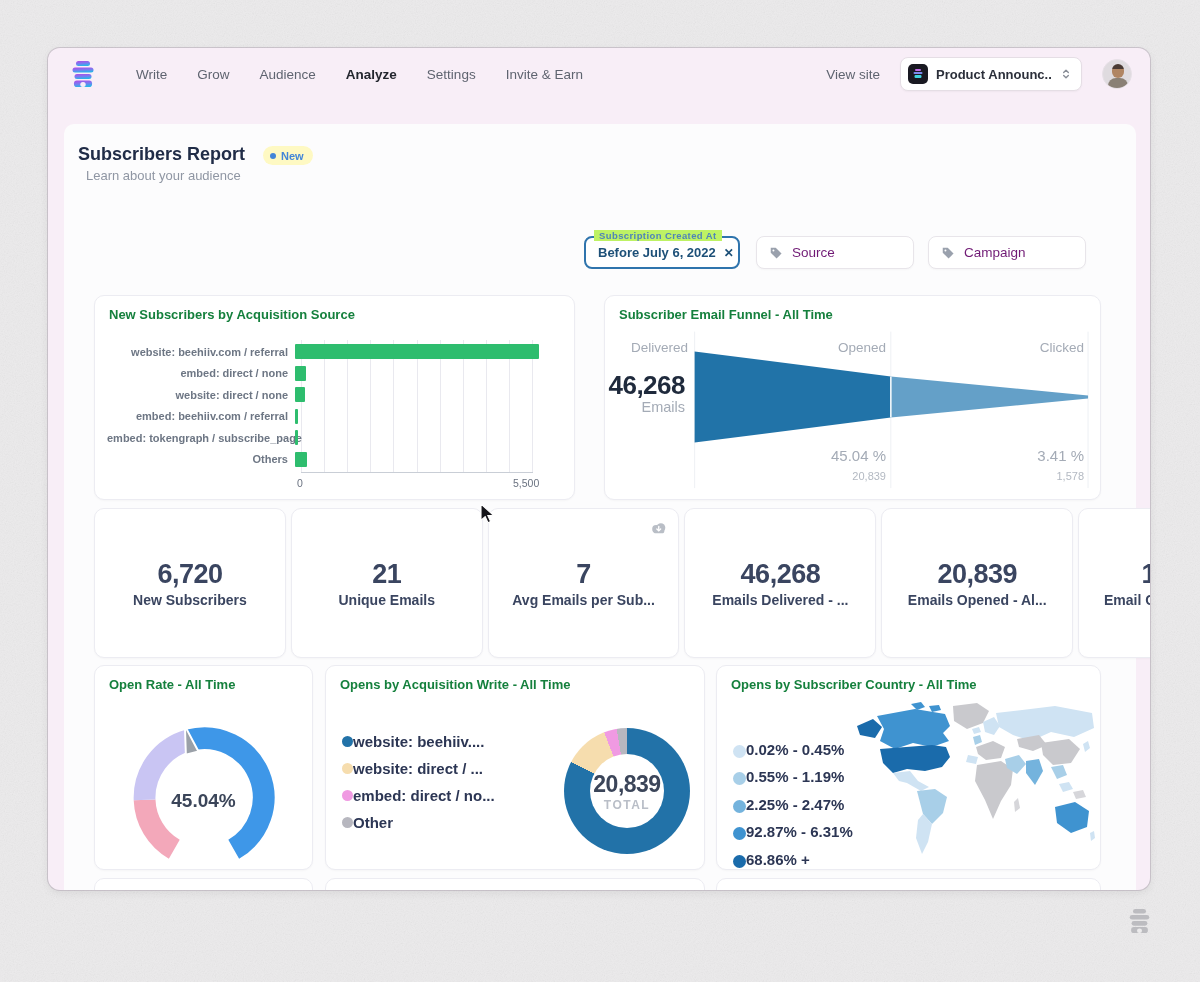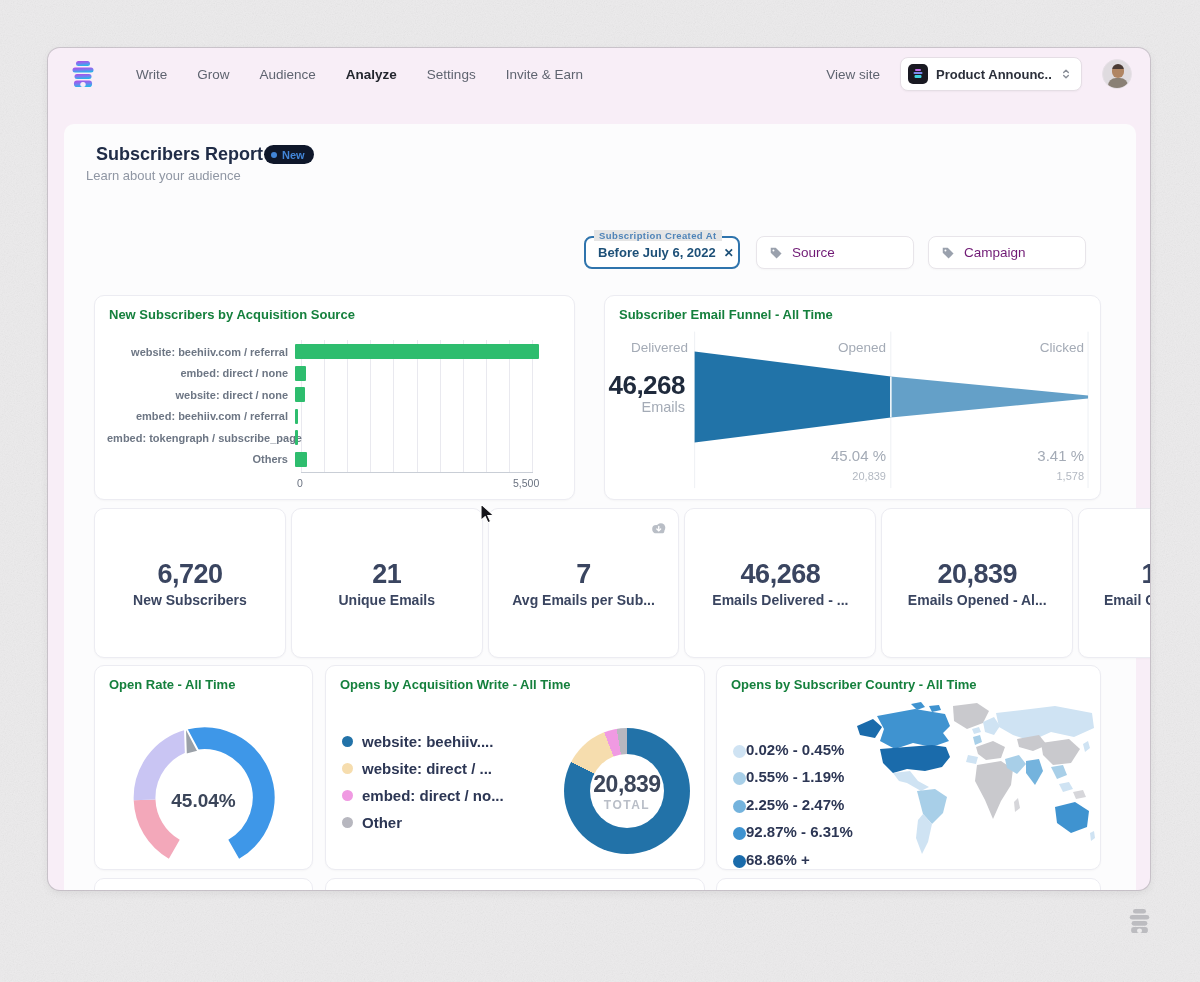--- a/index.html
+++ b/index.html
@@ -24,31 +24,31 @@
     display:flex; align-items:center; padding:0 8px 0 7px; gap:8px; box-shadow:0 1px 2px rgba(0,0,0,.04); }
   .pub-icon { width:20px; height:20px; border-radius:5px; background:#191922; flex:none; display:flex; align-items:center; justify-content:center; }
   .pub-label { font-size:13px; font-weight:700; color:#2b2f3a; flex:1; white-space:nowrap; overflow:hidden; }
   .avatar { width:30px; height:30px; border-radius:50%; background:#dfdbdf; position:relative; overflow:hidden; flex:none; border:1px solid #e7e0e7; }
   .avatar .head { position:absolute; left:9px; top:4px; width:12px; height:14px; border-radius:6px;
     background:linear-gradient(180deg,#4a3a33 0 38%,#b08563 38%); }
   .avatar .torso { position:absolute; left:5px; top:18px; width:20px; height:12px; border-radius:8px 8px 0 0; background:#8a8075; }
 
   
   .panel { position:absolute; left:16px; right:14px; top:76px; bottom:0; background:#fcfcfd; border-radius:10px 10px 0 0; }
-  .page-title-row { position:absolute; left:32px; top:20px; display:flex; align-items:center; gap:1px; }
+  .page-title-row { position:absolute; left:14px; top:20px; display:flex; align-items:flex-end; gap:18px; }
   .page-title { font-size:18px; font-weight:700; color:#202c47; }
-  .badge { height:19px; padding:0 9px 0 7px; border-radius:10px; background:#0f172a; display:flex; align-items:center; gap:5px; }
+  .badge { height:19px; padding:0 9px 0 7px; border-radius:10px; background:#fef9c3; display:flex; align-items:center; gap:5px; }
   .badge .dot { width:6px; height:6px; border-radius:50%; background:#4285d8; }
   .badge .txt { font-size:11px; font-weight:700; color:#4285d8; }
   .page-sub { position:absolute; left:22px; top:44px; font-size:13px; color:#8f96a3; }
 
   
   .chip { position:absolute; height:33px; border-radius:8px; background:#fff; display:flex; align-items:center; }
   .chip-active { left:520px; top:112px; width:156px; border:2px solid #2f74ad; padding:0 10px 0 12px; }
-  .chip-active .legend { position:absolute; top:-8px; left:8px; background:#e5e5e5; padding:0 5px; font-size:9.5px;
+  .chip-active .legend { position:absolute; top:-8px; left:8px; background:#bef264; padding:0 5px; font-size:9.5px;
     font-weight:700; letter-spacing:.4px; color:#4f84b8; white-space:nowrap; }
   .chip-active .val { font-size:13px; font-weight:700; color:#1d5078; flex:1; white-space:nowrap; }
   .chip-active .x { font-size:12px; font-weight:700; color:#1d5078; margin-left:8px; cursor:default; }
   .chip-plain { width:158px; border:1px solid #e8e5ea; box-shadow:0 1px 2px rgba(0,0,0,.03); padding:0 12px; gap:9px; }
   .chip-plain .lbl { font-size:13.5px; color:#701a75; }
   .chip-source { left:692px; top:112px; }
   .chip-campaign { left:864px; top:112px; }
 
   
   .card { position:absolute; background:#fff; border:1px solid #ececf2; border-radius:10px; box-shadow:0 1px 2px rgba(23,23,37,.03); }
@@ -89,21 +89,21 @@
   .stat-label { font-size:14px; font-weight:700; color:#3a4560; margin-top:2px; white-space:nowrap; }
   .dl-icon { position:absolute; right:10px; top:10px; width:19px; height:19px; }
 
   
   .card-gauge { left:30px; top:541px; width:219px; height:205px; }
   .gauge-svg { position:absolute; inset:0; width:100%; height:100%; }
   .gauge-value { position:absolute; left:0; right:0; top:124px; text-align:center; font-size:19px; font-weight:700; color:#3b4559; }
 
   .card-donut { left:261px; top:541px; width:380px; height:205px; }
   .dlegend { position:absolute; left:16px; top:62px; width:308px; }
-  .dlegend-row { display:flex; align-items:center; height:27px; gap:9px; }
+  .dlegend-row { display:flex; align-items:center; height:27px; }
   .dlegend .dot { width:11px; height:11px; border-radius:50%; flex:none; }
   .dlegend .lab { flex:1; font-size:15px; font-weight:700; color:#2c3654; white-space:nowrap; overflow:hidden; }
   .dlegend .pct { font-size:15px; font-weight:700; color:#2c3654; text-align:right; }
   .donut { position:absolute; left:238px; top:62px; width:126px; height:126px; border-radius:50%; }
   .donut::after { content:""; position:absolute; inset:26px; background:#fff; border-radius:50%; }
   .donut-center { position:absolute; left:238px; top:62px; width:126px; height:126px; display:flex; flex-direction:column; align-items:center; justify-content:center; }
   .donut-total { font-size:23px; font-weight:800; color:#3b4559; letter-spacing:-.5px; position:relative; z-index:1; }
   .donut-total-label { font-size:12px; font-weight:700; color:#b9bec7; letter-spacing:1.5px; position:relative; z-index:1; }
 
   .card-map { left:652px; top:541px; width:385px; height:205px; }

